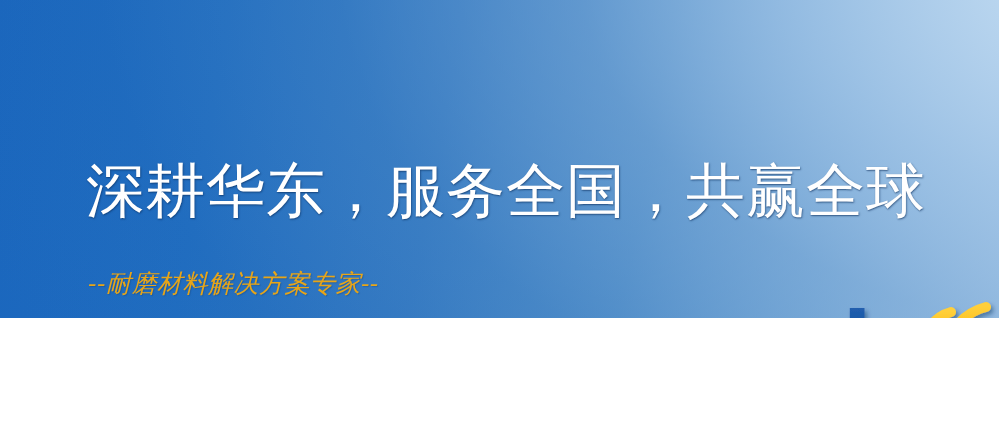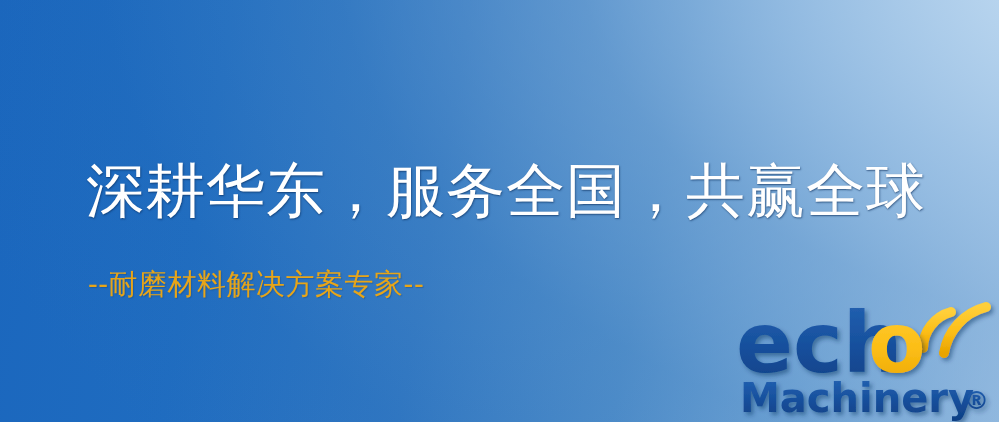--- a/index.html
+++ b/index.html
@@ -8,21 +8,21 @@
     padding: 0;
     background: #ffffff;
   }
   body {
     font-family: "Liberation Sans", sans-serif;
   }
 
   .banner {
     position: relative;
     width: 999px;
-    height: 422px;
+    height: 318px;
     overflow: hidden;
     
     background:
       radial-gradient(ellipse 1500px 950px at 118% -12%,
           rgba(214, 232, 248, 0.98) 0%,
           rgba(186, 214, 239, 0.92) 13%,
           rgba(160, 196, 230, 0.80) 26%,
           rgba(124, 170, 214, 0.56) 40%,
           rgba(86, 144, 198, 0.30) 56%,
           rgba(52, 118, 180, 0.08) 72%,
@@ -52,27 +52,28 @@
       1px 1px 2px rgba(10, 45, 90, 0.45),
       0 1px 1px rgba(10, 45, 90, 0.30);
   }
 
   
   .subtitle {
     position: absolute;
     left: 88px;
     top: 268px;
     font-family: "DejaVu Serif", "Liberation Serif", serif;
-    font-size: 29px;
+    font-size: 25px;
     line-height: 32px;
     font-weight: 400;
     color: #e7a518;
     letter-spacing: 0.5px;
     white-space: nowrap;
     text-shadow: 1px 1px 1px rgba(20, 60, 110, 0.30);
+    font-style: italic;
   }
 
   
   .logo {
     position: absolute;
     left: 736px;
     top: 296px;
     width: 263px;
     height: 126px;
     text-align: center;

